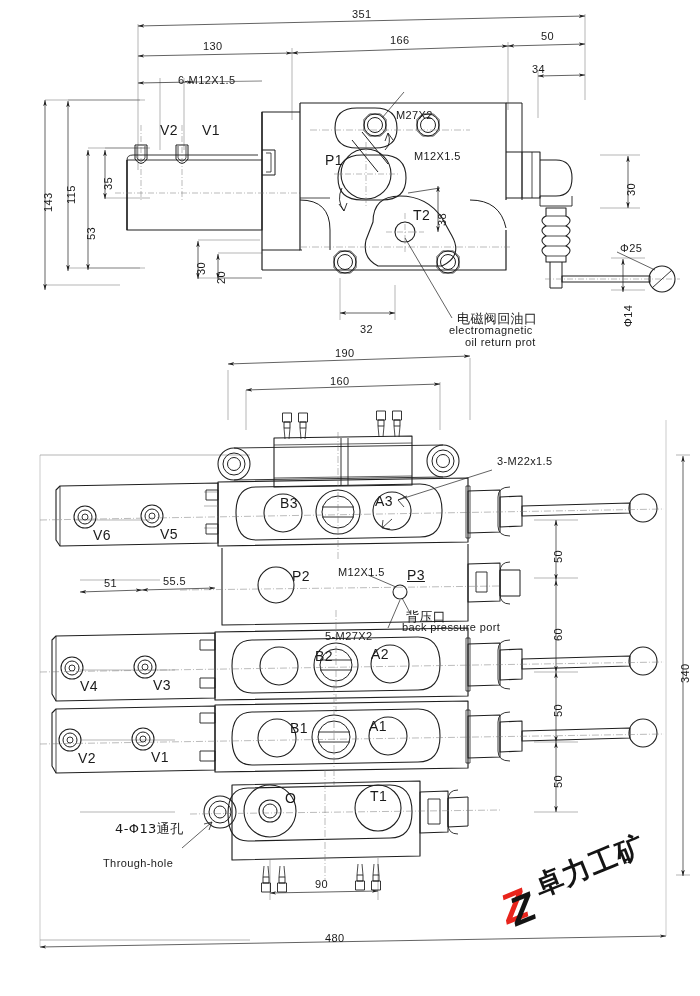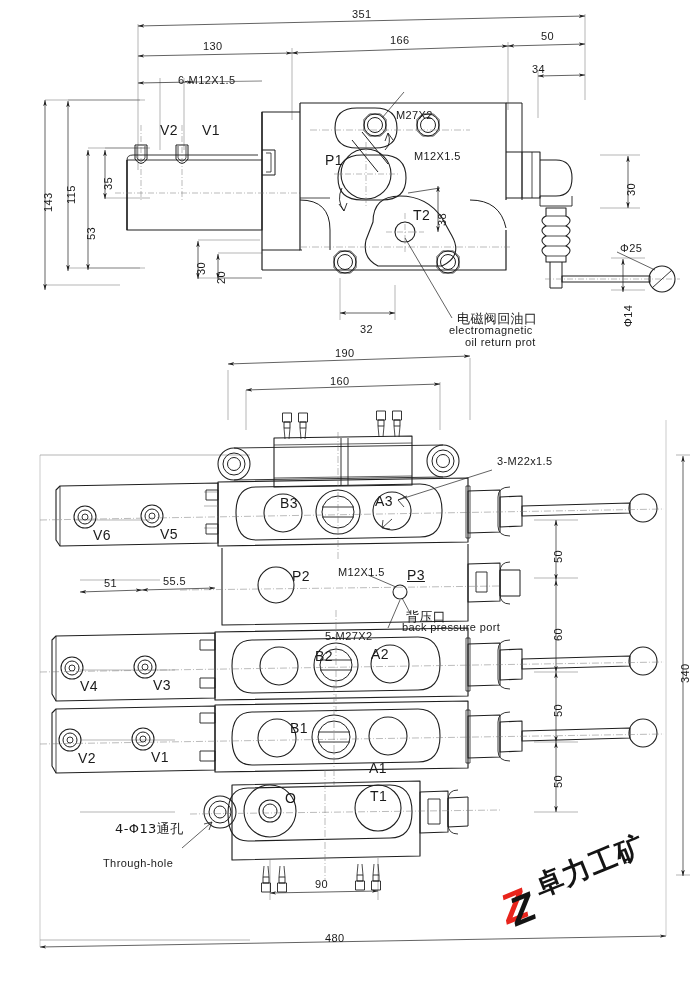--- a/index.html
+++ b/index.html
@@ -534,21 +534,21 @@
   <div class="txt small" style="left:80px;  top:678px;">V4</div>
   <div class="txt small" style="left:153px; top:677px;">V3</div>
   <div class="txt small" style="left:78px;  top:750px;">V2</div>
   <div class="txt small" style="left:151px; top:749px;">V1</div>
 
   <div class="txt small" style="left:280px; top:495px;">B3</div>
   <div class="txt small" style="left:375px; top:493px;">A3</div>
   <div class="txt small" style="left:292px; top:648px;margin-left:23px;">B2</div>
   <div class="txt small" style="left:371px; top:646px;">A2</div>
   <div class="txt small" style="left:290px; top:720px;">B1</div>
-  <div class="txt small" style="left:369px; top:718px;margin-top:42px;">A1</div>
+  <div class="txt small" style="left:369px; top:718px;">A1</div>
   <div class="txt small" style="left:292px; top:568px;">P2</div>
   <div class="txt small" style="left:407px; top:567px;text-decoration:underline;">P3</div>
   <div class="txt small" style="left:285px; top:790px;">O</div>
   <div class="txt small" style="left:370px; top:788px;">T1</div>
 
   <div class="txt cjk" style="left:406px; top:608px;">背压口</div>
   <div class="txt" style="left:402px; top:621px;">back pressure port</div>
 
   <div class="txt cjk" style="left:115px; top:820px;">4-Φ13通孔</div>
   <div class="txt" style="left:103px; top:857px;">Through-hole</div>

